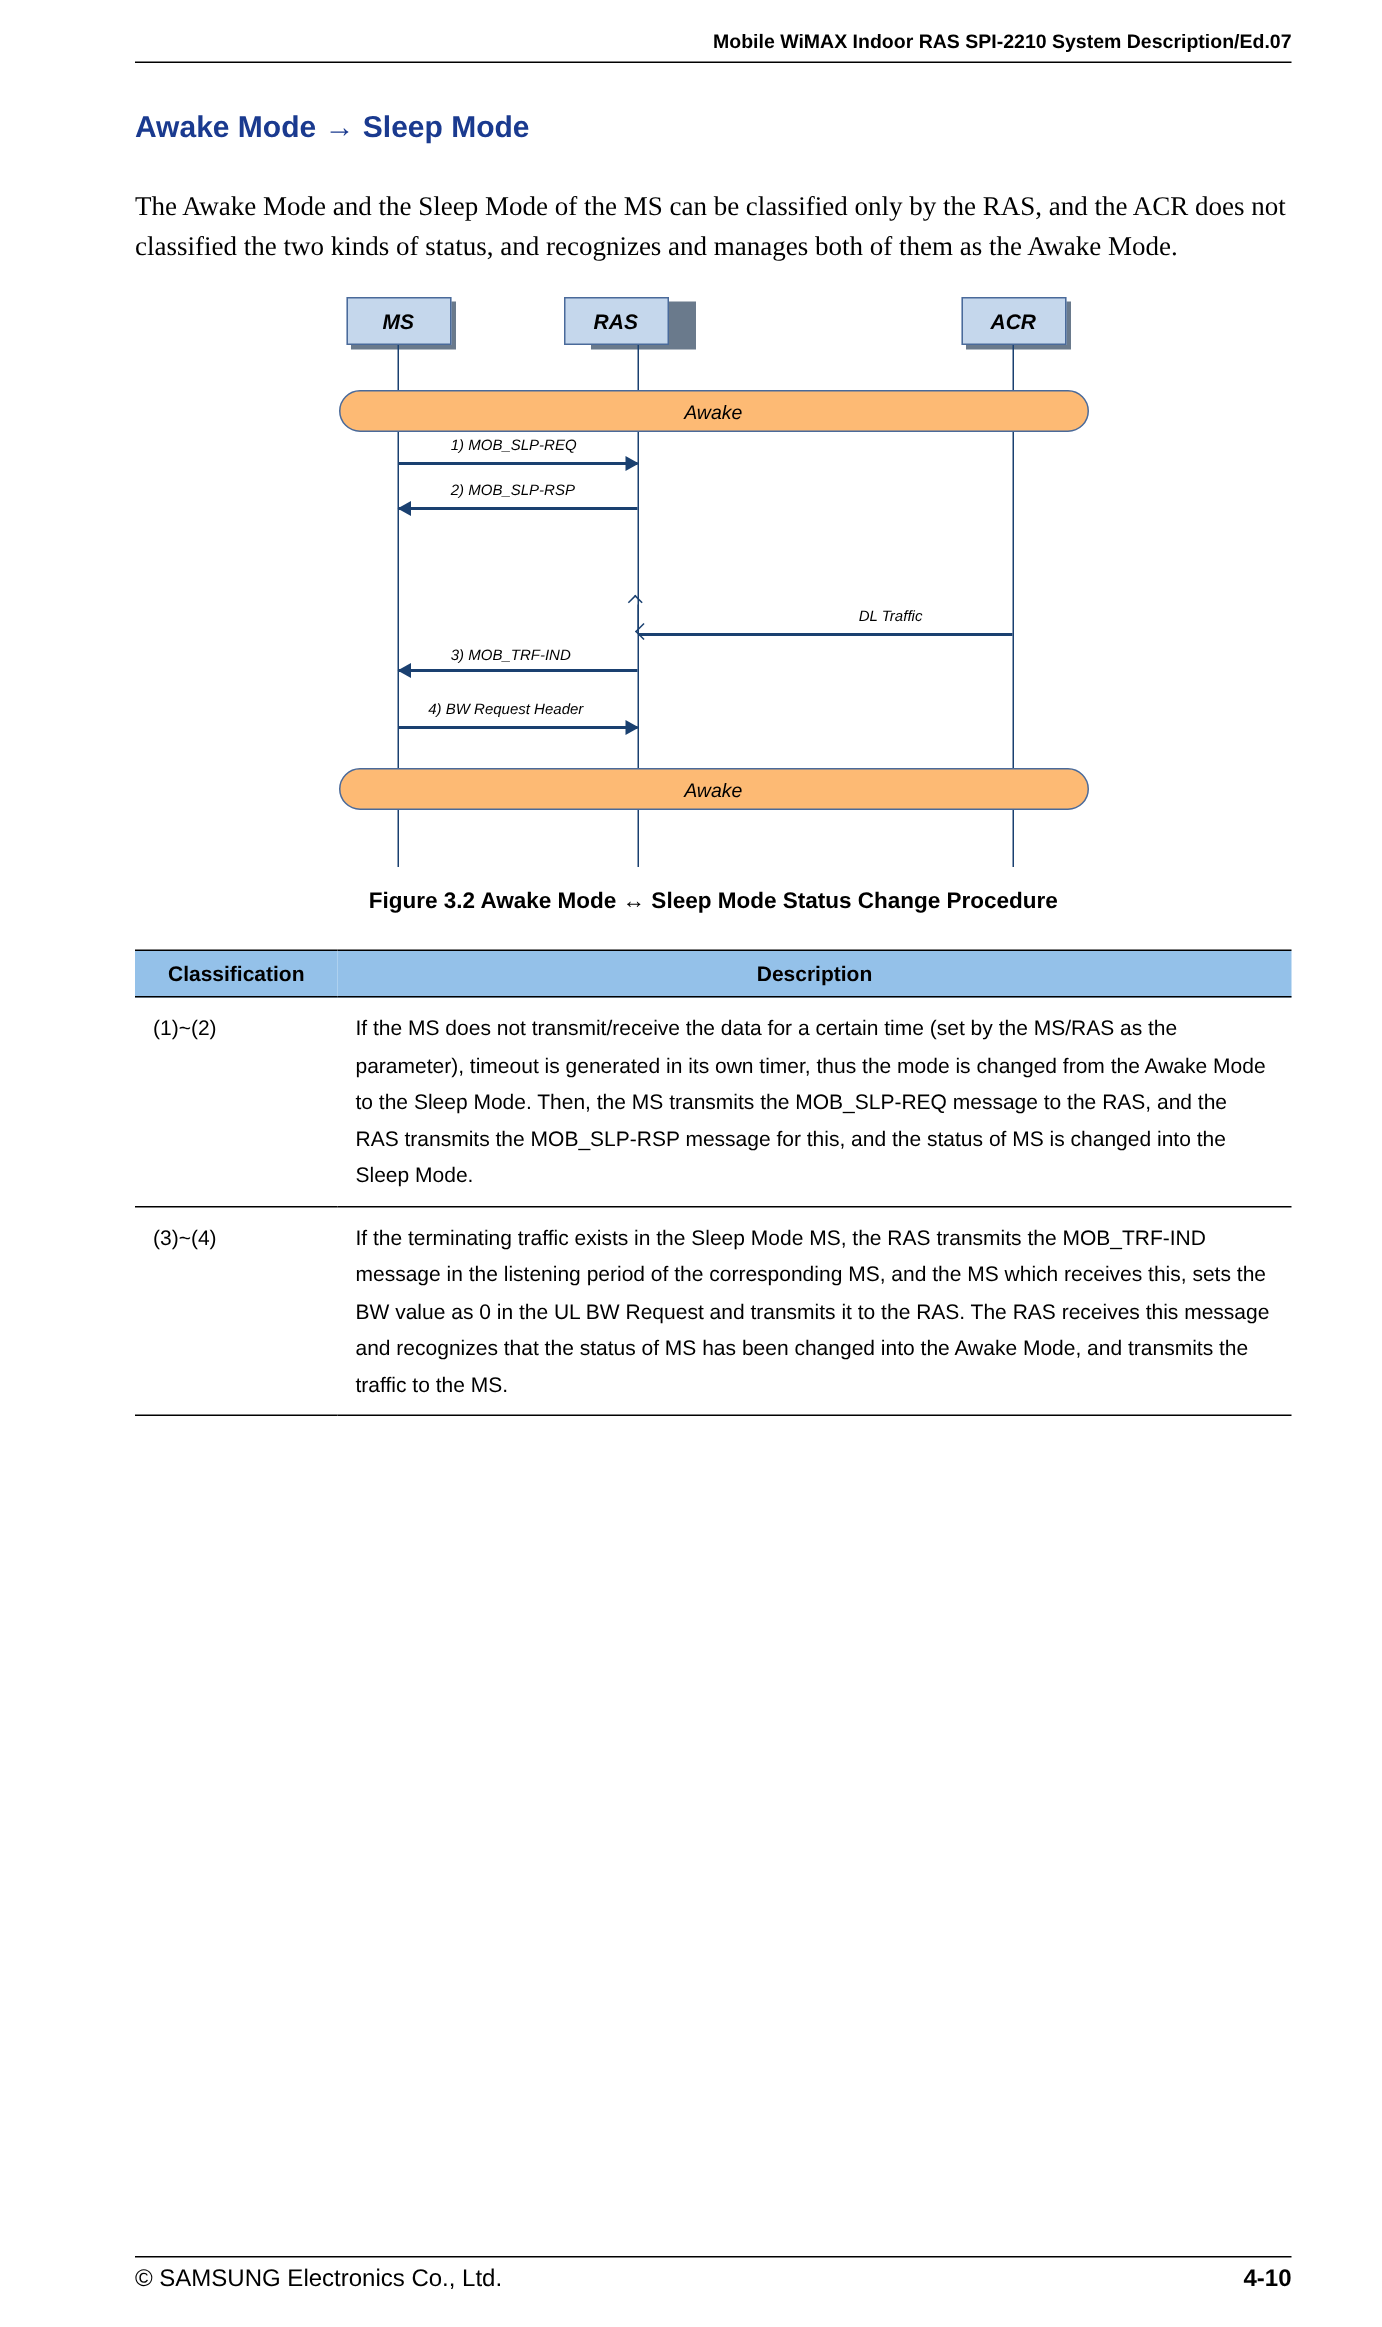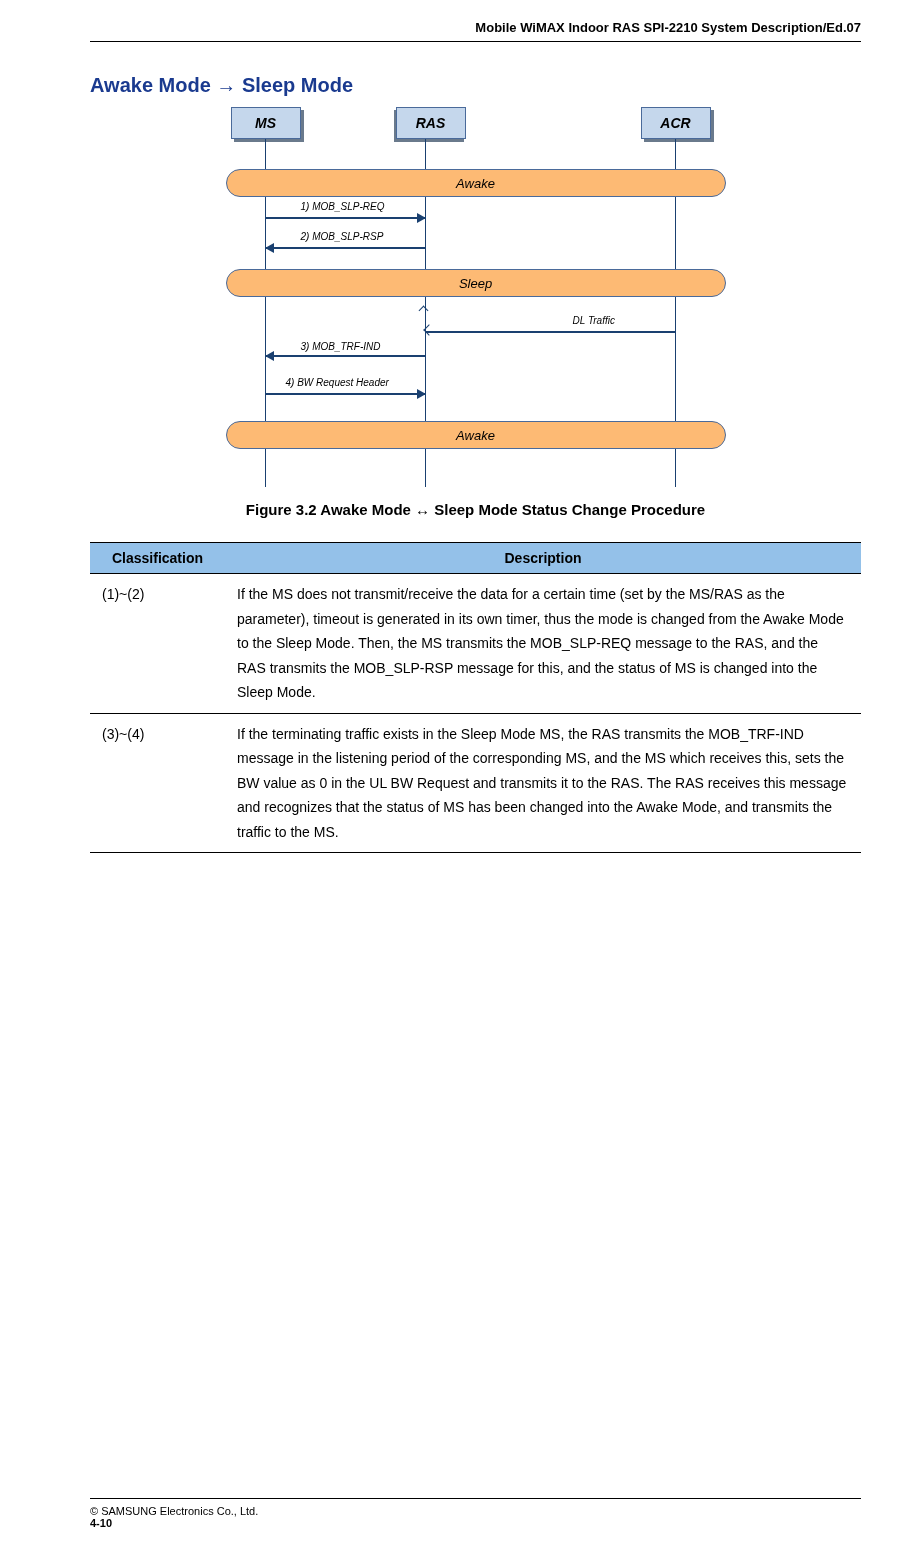--- a/index.html
+++ b/index.html
@@ -27,21 +27,21 @@
     }
     .top-rule {
       border-top: 1.5px solid #000;
       margin-bottom: 32px;
     }
     .section-heading {
       font-family: Arial, Helvetica, sans-serif;
       color: #1a3a8f;
       font-weight: bold;
       font-size: 20px;
-      margin-bottom: 10px;
+      margin-bottom: 27px;
     }
     .body-text {
       font-size: 18px;
       line-height: 1.5;
       margin-bottom: 20px;
     }
     
     .diagram-wrapper {
       width: 100%;
       display: flex;
@@ -172,60 +172,59 @@
     .footer {
       position: absolute;
       bottom: 22px;
       left: 90px;
       right: 60px;
       border-top: 1.5px solid #000;
       padding-top: 6px;
       display: flex;
       justify-content: space-between;
       font-family: Arial, Helvetica, sans-serif;
-      font-size: 11px;
-      flex-direction: column;
+      font-size: 16px;
     }
     .footer .page-num {
       font-weight: bold;
     }
   </style>
 </head>
 <body>
 
 <div class="page">
   <div class="header-line">Mobile WiMAX Indoor RAS SPI-2210 System Description/Ed.07</div>
   <div class="top-rule"></div>
 
   <div class="section-heading">Awake Mode → Sleep Mode</div>
+  <p class="body-text">The Awake Mode and the Sleep Mode of the MS can be classified only by the RAS, and the ACR does not classified the two kinds of status, and recognizes and manages both of them as the Awake Mode.</p>
 
   <div class="diagram-wrapper">
     <div class="diagram">
 
       <div class="actor-shadow" style="left:18px;"></div>
       <div class="actor-shadow" style="left:178px;"></div>
       <div class="actor-shadow" style="left:428px;"></div>
 
       <div class="actor-box" style="left:15px;">MS</div>
-      <div class="actor-box" style="left:180px;">RAS</div>
+      <div class="actor-box" style="left:160px;">RAS</div>
       <div class="actor-box" style="left:425px;">ACR</div>
 
       <div class="lifeline" style="left:49px;"></div>
       <div class="lifeline" style="left:209px;"></div>
       <div class="lifeline" style="left:459px;"></div>
 
       <div class="state-bar" style="top:62px;">Awake</div>
 
       <div class="msg-line arrow-right" style="left:50px;width:159px;top:110px;"></div>
       <div class="msg-label" style="left:85px;top:94px;">1) MOB_SLP-REQ</div>
 
       <div class="msg-line arrow-left" style="left:50px;width:159px;top:140px;"></div>
       <div class="msg-label" style="left:85px;top:124px;">2) MOB_SLP-RSP</div>
 
-      <div class="state-bar" style="top:162px;">Sleep</div>
 
       <div class="msg-line arrow-left-open" style="left:210px;width:249px;top:224px;"></div>
       <div class="msg-label" style="left:310px;top:208px;padding-left:47px;">DL Traffic</div>
 
       <div style="position:absolute;left:209px;top:205px;width:1.5px;height:19px;background:#1a4070;"></div>
       <div style="position:absolute;left:204px;top:200px;width:7px;height:7px;border-left:1.5px solid #1a4070;border-top:1.5px solid #1a4070;transform:rotate(45deg);"></div>
 
       <div class="msg-line arrow-left" style="left:50px;width:159px;top:248px;"></div>
       <div class="msg-label" style="left:85px;top:234px;">3) MOB_TRF-IND</div>
 

